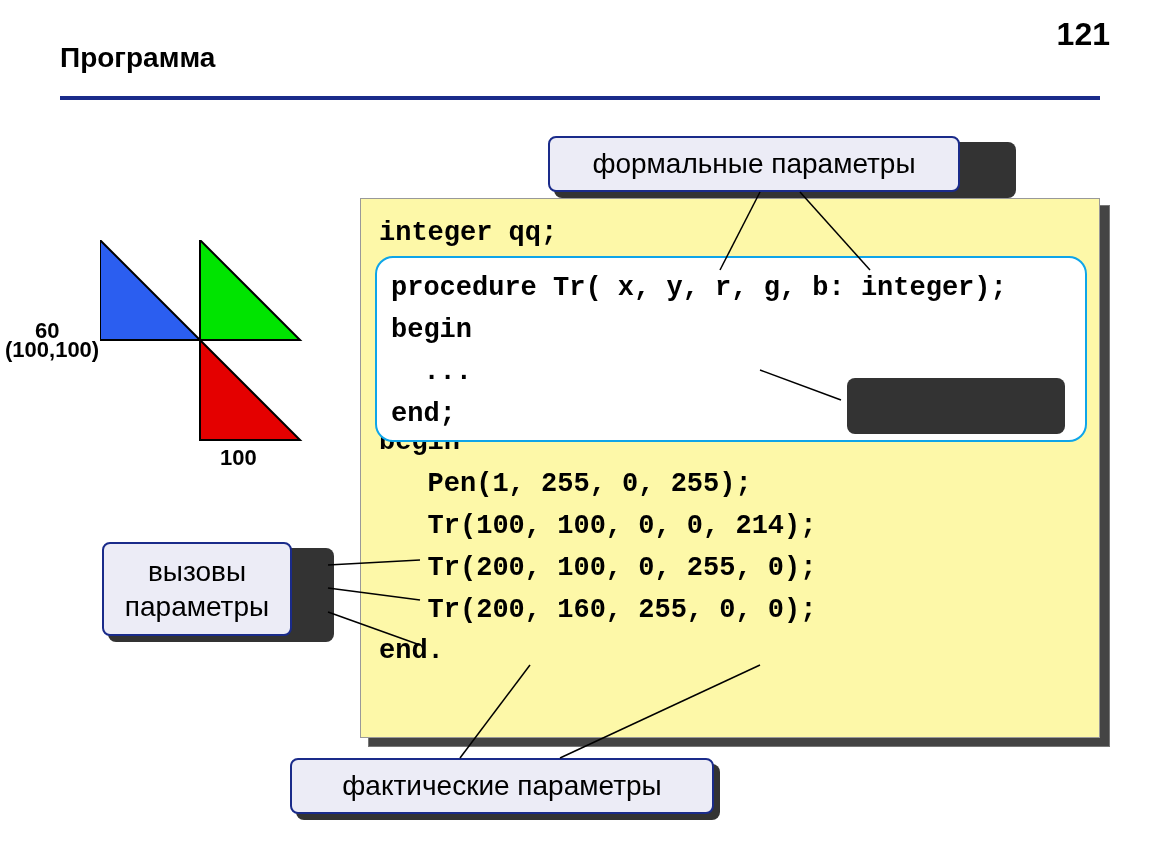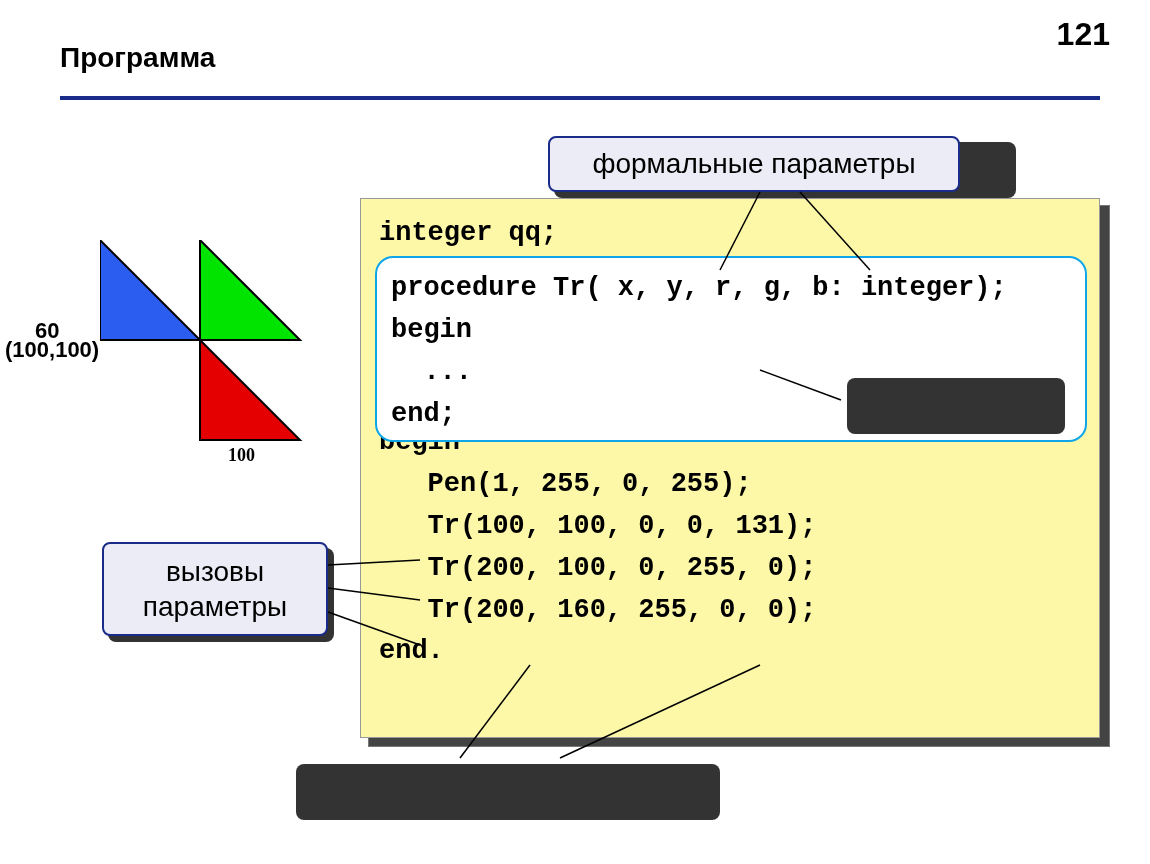--- a/index.html
+++ b/index.html
@@ -66,24 +66,23 @@
   .lbl-origin {
     position: absolute;
     top: 97px;
     left: -95px;
     font-size: 22px;
     font-weight: bold;
   }
   .lbl-100 {
     position: absolute;
     top: 205px;
-    left: 128px;
-    font-size: 18px;
-    font-weight: bold;
-    font-family: Liberation Serif, serif;
+    left: 120px;
+    font-size: 22px;
+    font-weight: bold;
   }
 
   
   .code-shadow {
     position: absolute;
     top: 205px;
     left: 368px;
     width: 740px;
     height: 540px;
     background: #444;
@@ -155,21 +154,21 @@
   
   .co-formal-sh { top: 142px; left: 554px; width: 462px; height: 56px; }
   .co-formal    { top: 136px; left: 548px; width: 412px; height: 56px; justify-content: center; }
 
   
   .co-proc-sh { top: 378px; left: 847px; width: 218px; height: 56px; }
   .co-proc    { top: 372px; left: 841px; width: 218px; height: 56px; }
 
   
   .co-calls-sh { top: 548px; left: 108px; width: 226px; height: 94px; }
-  .co-calls    { top: 542px; left: 102px; width: 226px; height: 94px; line-height: 1.25;}
+  .co-calls    { top: 542px; left: 102px; width: 190px; height: 94px; line-height: 1.25;}
 
   
   .co-actual-sh { top: 764px; left: 296px; width: 424px; height: 56px; }
   .co-actual    { top: 758px; left: 290px; width: 424px; height: 56px; }
 
   
   .connectors {
     position: absolute;
     top: 0;
     left: 0;
@@ -197,21 +196,21 @@
 
   <div class="code-shadow"></div>
   <div class="code-panel">
     <div class="code"><span>integer qq;</span>
 
 
 
 
 <span>begin</span>
 <span>   Pen(1, 255, 0, 255);</span>
-<span>   Tr(100, 100, 0, 0, 131);</span>
+<span>   Tr(100, 100, 0, 0, 214);</span>
 <span>   Tr(200, 100, 0, 255, 0);</span>
 <span>   Tr(200, 160, 255, 0, 0);</span>
 <span>end.</span></div>
   </div>
 
   <div class="proc-box">
     <div class="proc-code"><span>procedure Tr( x, y, r, g, b: integer);</span>
 <span>begin</span>
 <span>  ...</span>
 <span>end;</span></div>
@@ -224,20 +223,23 @@
 
   <div class="callout-shadow co-proc-sh"></div>
 
   <div class="callout-shadow co-calls-sh"></div>
   <div class="callout co-calls">
     <span>вызовы</span>
     <span>параметры</span>
   </div>
 
   <div class="callout-shadow co-actual-sh"></div>
+  <div class="callout co-actual">
+    <span>фактические параметры</span>
+  </div>
 
   <svg class="connectors" width="1150" height="864">
 
     <line x1="760" y1="192" x2="720" y2="270" stroke="#000" stroke-width="1.5"></line>
     <line x1="800" y1="192" x2="870" y2="270" stroke="#000" stroke-width="1.5"></line>
 
     <line x1="841" y1="400" x2="760" y2="370" stroke="#000" stroke-width="1.5"></line>
 
     <line x1="328" y1="565" x2="420" y2="560" stroke="#000" stroke-width="1.5"></line>
     <line x1="328" y1="588" x2="420" y2="600" stroke="#000" stroke-width="1.5"></line>

